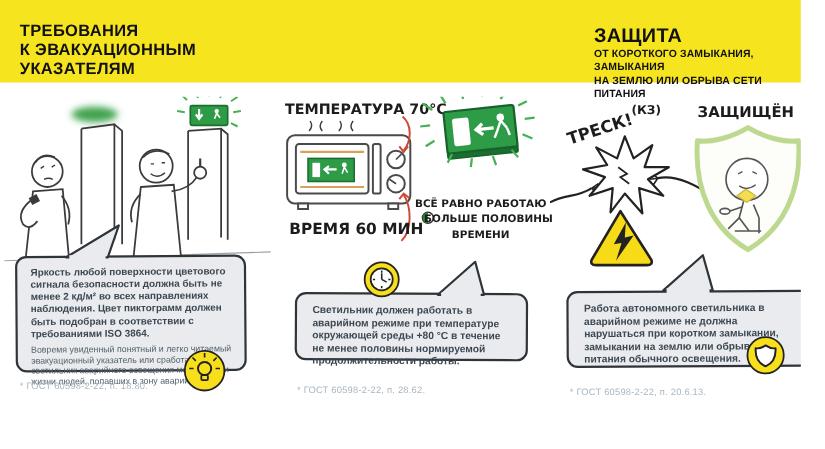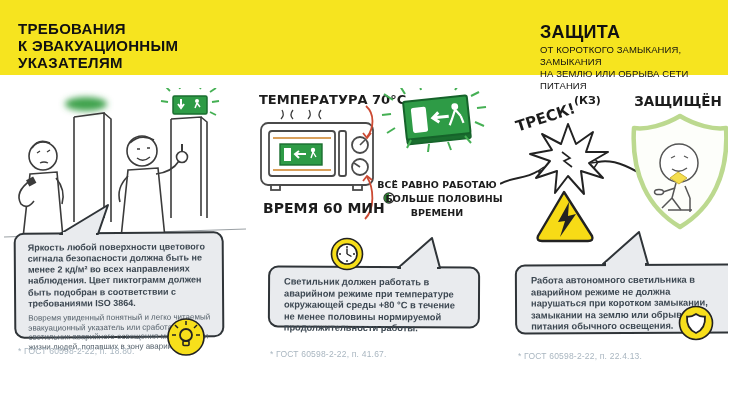--- a/index.html
+++ b/index.html
@@ -11,21 +11,21 @@
   .band{position:absolute;left:0;top:0;width:750px;height:75px;background:#F6E41F;}
   .panel-title{
     position:absolute;top:21px;color:#111111;font-weight:bold;
     font-size:15px;line-height:1.12;letter-spacing:.3px;white-space:pre-line;
     text-transform:uppercase;
   }
   .title-1{left:18px;}
   .title-2{left:278px;}
   .title-3{left:540px;top:22px;font-size:18px;text-align:center;}
   .subtitle-3{
-    position:absolute;left:540px;top:44px;color:#111111;font-weight:normal;
+    position:absolute;left:540px;top:44px;color:#111111;font-weight:bold;
     font-size:9.5px;line-height:1.25;letter-spacing:.1px;white-space:pre-line;
   }
   
   .bubble{
     position:absolute;background:#E9EBEE;border:2px solid #2F3438;border-radius:10px;
     box-sizing:border-box;color:#3D4852;
   }
   .bubble-1{left:14px;top:232px;width:210px;height:106px;padding:8px 12px;transform:rotate(-.4deg);}
   .bubble-2{left:268px;top:266px;width:212px;height:62px;padding:9px 14px;transform:rotate(.3deg);}
   .bubble-3{left:515px;top:264px;width:225px;height:70px;padding:9px 14px;transform:rotate(-.3deg);}
@@ -284,16 +284,16 @@
         <path d="M17,17 L21.5,19.5"></path>
     </g>
   </svg>
 
   <svg class="badge badge-shield" width="36" height="36" viewBox="0 0 36 36">
     <circle cx="18" cy="18" r="16.5" fill="#F7DF1B" stroke="#222222" stroke-width="1.6"></circle>
     <path d="M18,9 C21,11 25,12 27,11.5 C27.5,19 25,25 18,28 C11,25 8.5,19 9,11.5 C11,12 15,11 18,9 Z" fill="#ffffff" stroke="#222222" stroke-width="1.8" stroke-linejoin="round"></path>
   </svg>
 
   <div class="footnote fn-1">* ГОСТ 60598-2-22, п. 18.80.</div>
-  <div class="footnote fn-2">* ГОСТ 60598-2-22, п. 41.67.</div>
-  <div class="footnote fn-3">* ГОСТ 60598-2-22, п. 22.4.13.</div>
+  <div class="footnote fn-2">* ГОСТ 60598-2-22, п. 28.62.</div>
+  <div class="footnote fn-3">* ГОСТ 60598-2-22, п. 20.6.13.</div>
 
 </div>
 
 </body></html>

